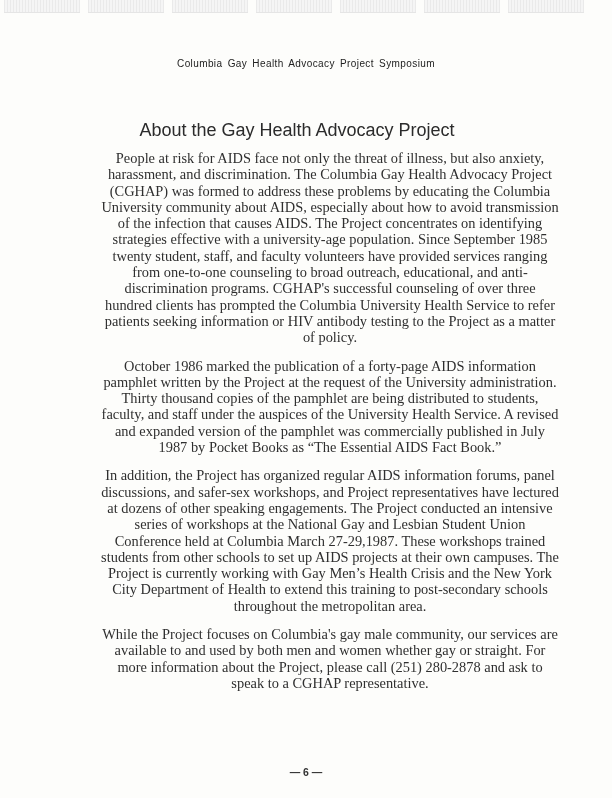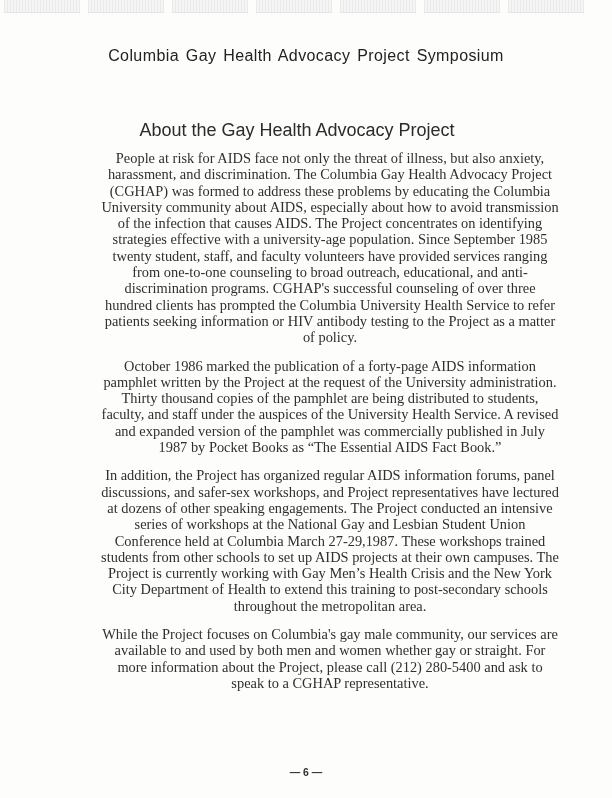--- a/index.html
+++ b/index.html
@@ -28,26 +28,26 @@
     .scan-strip span {
       display: block;
       height: 12px;
       width: 76px;
       background: repeating-linear-gradient(90deg, #e6e6e6 0 1px, #f4f4f4 1px 3px);
       border-bottom: 1px solid #e0e0e0;
       opacity: 0.8;
     }
     .running-header {
       position: absolute;
-      top: 47px;
+      top: 58px;
       left: 0;
       width: 612px;
       text-align: center;
       font-family: "Liberation Sans", sans-serif;
-      font-size: 16px;
+      font-size: 10px;
       letter-spacing: 0.4px;
       word-spacing: 2px;
       color: #222;
     }
     .page-title {
       position: absolute;
       top: 120px;
       left: 0;
       width: 594px;
       text-align: center;
@@ -97,16 +97,16 @@
 </div>
 
 <div class="running-header">Columbia Gay Health Advocacy Project Symposium</div>
 
 <h1 class="page-title">About the Gay Health Advocacy Project</h1>
 
 <div class="body-text">
   <p>People at risk for AIDS face not only the threat of illness, but also anxiety, harassment, and discrimination.  The Columbia Gay Health Advocacy Project (CGHAP) was formed to address these problems by educating the Columbia University community about AIDS, especially about how to avoid transmission of the infection that causes AIDS.  The Project concentrates on identifying strategies effective with a university-age population.  Since September 1985 twenty student, staff, and faculty volunteers have provided services ranging from one-to-one counseling to broad outreach, educational, and anti-discrimination programs. CGHAP's successful counseling of over three hundred clients has prompted the Columbia University Health Service to refer patients seeking information or HIV antibody testing to the Project as a matter of policy.</p>
   <p>October 1986 marked the publication of a forty-page AIDS information pamphlet written by the Project at the request of the University administration.  Thirty thousand copies of the pamphlet are being distributed to students, faculty, and staff under the auspices of the University Health Service.  A revised and expanded version of the pamphlet was commercially published in July 1987 by Pocket Books as “The Essential AIDS Fact Book.”</p>
   <p>In addition, the Project has organized regular AIDS information forums, panel discussions, and safer-sex workshops, and Project representatives have lectured at dozens of other speaking engagements.  The Project conducted an intensive series of workshops at the National Gay and Lesbian Student Union Conference held at Columbia March 27-29,1987. These workshops trained students from other schools to set up AIDS projects at their own campuses.  The Project is currently working with Gay Men’s Health Crisis and the New York City Department of Health to extend this training to post-secondary schools throughout the metropolitan area.</p>
-  <p>While the Project focuses on Columbia's gay male community, our services are available to and used by both men and women whether gay or straight. For more information about the Project, please call (212) 280-5400 and ask to speak to a CGHAP representative.</p>
+  <p>While the Project focuses on Columbia's gay male community, our services are available to and used by both men and women whether gay or straight. For more information about the Project, please call (251) 280-2878 and ask to speak to a CGHAP representative.</p>
 </div>
 
 <div class="page-number">— 6 —</div>
 
 </body></html>

